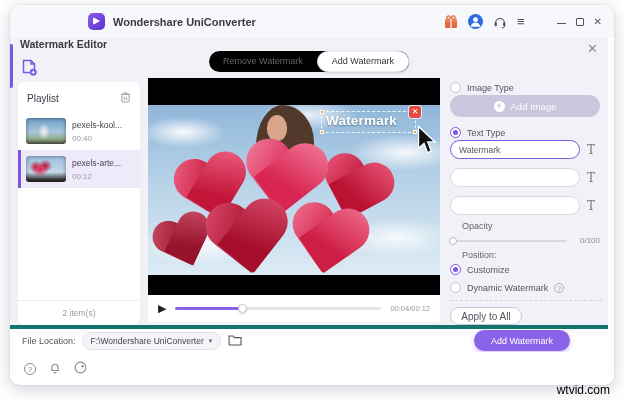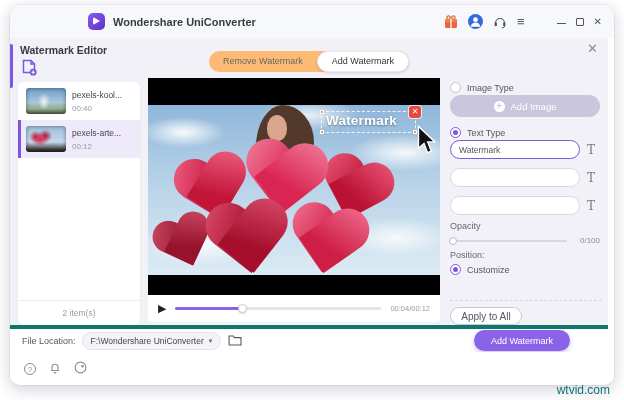--- a/index.html
+++ b/index.html
@@ -25,26 +25,26 @@
   .tb-icons svg { display:block; }
   .menu-glyph { font-size:13px; color:#555; line-height:1; }
   .win-sep { width:12px; }
   .win-min { width:9px; height:1px; background:#555; margin-top:4px; }
   .win-max { width:8px; height:8px; border:1.2px solid #555; border-radius:1px; }
   .win-close { font-size:10px; color:#555; line-height:1; }
 
   
   .editor { position:absolute; top:33px; left:0; right:6px; height:314px; background:#f1f1f7; }
   .accent-bar { position:absolute; left:0; top:6px; width:3px; height:44px; background:#7c57e3; border-radius:0 2px 2px 0; }
-  .editor-title { position:absolute; left:10px; top:6px; font-size:10.5px; font-weight:bold; color:#3a3a44; }
+  .editor-title { position:absolute; left:10px; top:0; font-size:10.5px; font-weight:bold; color:#3a3a44; }
   .editor-close { position:absolute; right:10px; top:3px; font-size:13px; color:#8a8a96; cursor:pointer; }
   .addfile { position:absolute; left:10px; top:20px; width:18px; height:18px; }
 
   .tabs { position:absolute; left:50%; transform:translateX(-50%); top:13px; height:21px;
-    background:#fdba74; border-radius:11px; display:flex; align-items:center; }
+    background:#000000; border-radius:11px; display:flex; align-items:center; }
   .tab { padding:0 14px; height:21px; line-height:21px; font-size:9px; color:#666; border-radius:11px; cursor:pointer; white-space:nowrap; }
   .tab.active { background:#fff; color:#333; box-shadow:0 1px 3px rgba(0,0,0,.15); border:1px solid #ececf2; line-height:19px; }
 
   
   .playlist { position:absolute; left:8px; top:44px; width:122px; height:243px; background:#fff; border-radius:6px;
     box-shadow:0 1px 3px rgba(0,0,0,.05); }
   .pl-head { display:flex; align-items:center; justify-content:space-between; padding:7px 9px 5px 9px; }
   .pl-title { font-size:10px; color:#3a3a44; }
   .pl-item { position:relative; display:flex; align-items:center; gap:6px; padding:6px 10px 6px 8px; cursor:pointer; }
   .pl-item.selected { background:#efeafa; }
@@ -117,21 +117,21 @@
   .r-label { font-size:9px; color:#55555f; }
   .btn-add-image { position:absolute; left:0; top:17px; width:150px; height:22px; border-radius:11px;
     background:#c9c6dd; color:#fff; font-size:9.5px; display:flex; align-items:center; justify-content:center; gap:6px; cursor:pointer; }
   .plus-circle { width:11px; height:11px; border-radius:50%; background:#fff; color:#c9c6dd; font-size:9px;
     line-height:11px; text-align:center; font-weight:bold; }
   .input-row { position:absolute; left:0; display:flex; align-items:center; gap:7px; }
   .text-input { width:130px; height:19px; border-radius:10px; border:1px solid #d8d8e2; background:#fff;
     font-size:8.5px; color:#55555f; padding:0 8px; outline:none; font-family:"Liberation Sans",sans-serif; }
   .text-input.focused { border:1.5px solid #7c57e3; }
   .t-icon { font-family:"DejaVu Serif", serif; font-size:12px; color:#777; line-height:1; cursor:pointer; }
-  .sec-label { position:absolute; left:0; font-size:9px; color:#66666f; }
+  .sec-label { position:absolute; left:12px; font-size:9px; color:#66666f; }
   .slider-row { position:absolute; left:0; width:150px; display:flex; align-items:center; gap:13px; }
   .op-track { position:relative; flex:1; height:2px; background:#d8d8e0; border-radius:1px; cursor:pointer; }
   .op-handle { position:absolute; left:-1px; top:-3px; width:8px; height:8px; border-radius:50%; background:#fff; border:1px solid #b9b9c6; }
   .op-value { font-size:8px; color:#8a8a96; }
   .help-circle { width:10px; height:10px; border-radius:50%; border:1px solid #b0b0bc; color:#9a9aa6;
     font-size:7px; line-height:9px; text-align:center; cursor:pointer; }
   .r-divider { position:absolute; left:0; right:0; top:222px; border-top:1px dashed #d4d4de; }
   .btn-apply-all { position:absolute; left:0; top:229px; width:72px; height:18px; border-radius:9px;
     background:#fff; border:1px solid #c9c9d6; font-size:10px; color:#55555f;
     display:flex; align-items:center; justify-content:center; cursor:pointer; }
@@ -150,21 +150,21 @@
     color:#fff; font-size:9px; display:flex; align-items:center; justify-content:center; cursor:pointer;
     box-shadow:0 2px 5px rgba(138,99,232,.4); }
 
   
   .window-footer { position:absolute; left:0; right:0; bottom:0; height:33px; background:#fff;
     display:flex; align-items:center; gap:13px; padding-left:14px; border-radius:0 0 10px 10px; }
   .help-icon { width:12px; height:12px; border-radius:50%; border:1px solid #8a8a96; color:#8a8a96;
     font-size:8px; line-height:11px; text-align:center; cursor:pointer; }
   .wf-svg { cursor:pointer; }
 
-  .site-watermark { position:absolute; right:14px; top:383px; font-size:12px; color:#0f766e; }
+  .site-watermark { position:absolute; right:14px; top:383px; font-size:12px; color:#000000; }
 </style>
 </head>
 <body>
 
 <div class="page">
   <div class="window">
 
     <div class="titlebar">
       <div class="logo"></div>
       <div class="app-title">Wondershare UniConverter</div>
@@ -214,20 +214,27 @@
             <path d="M13.2 12.5 v3.4 M11.5 14.2 h3.4" stroke="#fff" stroke-width="1.1"></path>
           </svg>
       </div>
 
       <div class="tabs">
         <div class="tab">Remove Watermark</div>
         <div class="tab active">Add Watermark</div>
       </div>
 
       <div class="playlist">
+        <div class="pl-head">
+          <span class="pl-title">Playlist</span>
+          <span><svg width="11" height="12" viewBox="0 0 12 13">
+                <rect x="2" y="3.5" width="8" height="8.5" rx="1" fill="none" stroke="#9a9aa6" stroke-width="1"></rect>
+                <path d="M1 3.5 h10 M4.5 3.5 v-1.5 h3 v1.5 M4.7 6.2 v3.8 M7.3 6.2 v3.8" fill="none" stroke="#9a9aa6" stroke-width="1"></path>
+              </svg></span>
+        </div>
         <div class="pl-item">
           <div class="thumb thumb1"></div>
           <div class="pl-meta">
             <div class="pl-name">pexels-kool...</div>
             <div class="pl-dur">00:40</div>
           </div>
         </div>
         <div class="pl-item selected">
           <div class="thumb thumb2"></div>
           <div class="pl-meta">
@@ -302,20 +309,25 @@
         <div class="slider-row" style="top:158px;">
           <div class="op-track">
             <span class="op-handle"></span>
           </div>
           <span class="op-value">0/100</span>
         </div>
         <div class="sec-label" style="top:172px;">Position:</div>
         <div class="r-row" style="top:186px;">
           <span class="radio on"></span>
           <span class="r-label">Customize</span>
+        </div>
+        <div class="r-row" style="top:204px;">
+          <span class="radio"></span>
+          <span class="r-label">Dynamic Watermark</span>
+          <span class="help-circle">?</span>
         </div>
         <div class="r-divider"></div>
         <div class="btn-apply-all">Apply to All</div>
       </div>
 
       <div class="editor-footer">
         <span class="fl-label">File Location:</span>
         <div class="fl-select">
           <span class="fl-value">F:\Wondershare UniConverter</span>
           <span class="fl-caret">▾</span>

